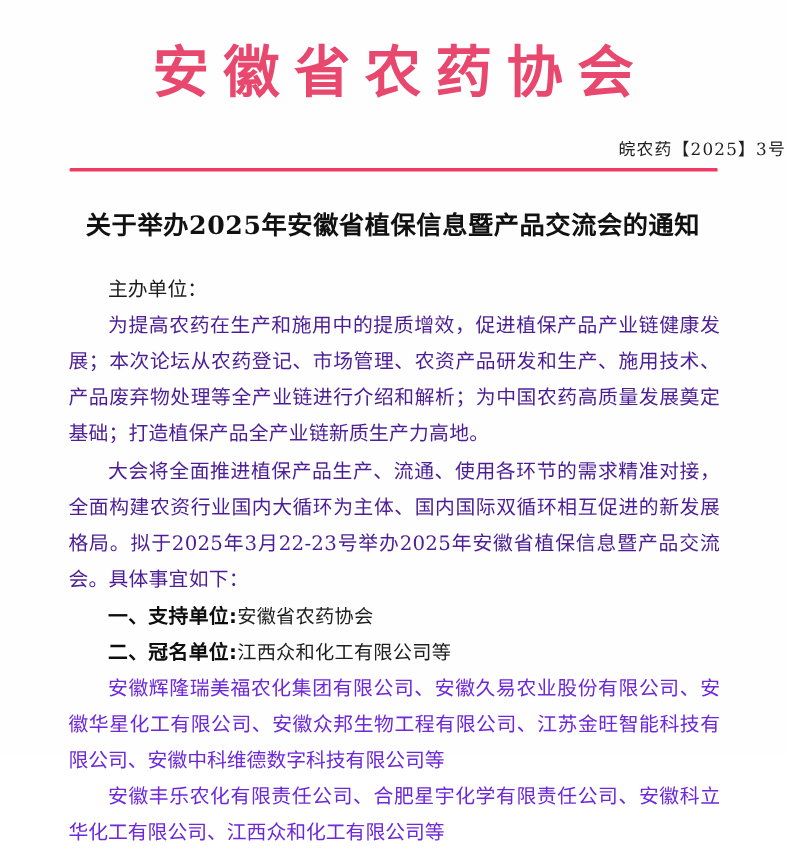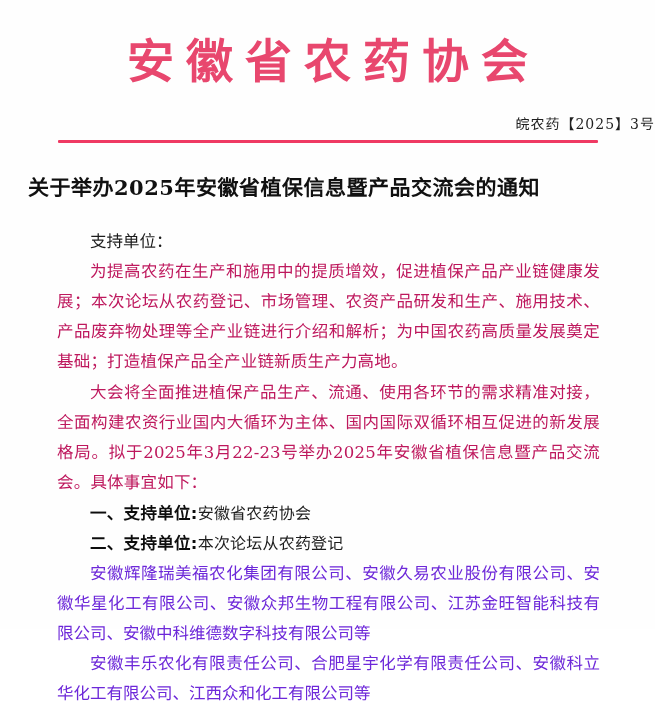--- a/index.html
+++ b/index.html
@@ -54,42 +54,42 @@
     height: 3px;
     background: #ef3a63;
     margin: 7px auto 0 auto;
     border-radius: 1px;
   }
 
   
   .doc-title {
     margin: 28px 0 0 0;
     padding: 0 28px;
-    text-align: left;
+    text-align: center;
     font-family: "DejaVu Serif", "Liberation Serif", serif;
     font-weight: 700;
     font-size: 21px;
     letter-spacing: 0.5px;
     color: #111111;
     white-space: nowrap;
   }
 
   
   .body-block {
     margin-top: 26px;
     padding: 0 55px 0 57px;
   }
   .para {
     margin: 0 0 1px 0;
     font-size: 16.5px;
     line-height: 30px;
     text-align: justify;
     text-justify: inter-ideograph;
     letter-spacing: 0.2px;
-    color: #be185d;
+    color: #4c1d95;
   }
   .para.indent {
     text-indent: 2em;
   }
   .salutation {
     margin: 0;
     font-size: 16.5px;
     line-height: 30px;
     text-indent: 2em;
     color: #1b1b1b;
@@ -131,32 +131,32 @@
   <div class="letterhead">
     <div class="org-title">安徽省农药协会</div>
     <div class="doc-number">皖农药【2025】3号</div>
     <div class="red-rule"></div>
   </div>
 
   <div class="doc-title">关于举办2025年安徽省植保信息暨产品交流会的通知</div>
 
   <div class="body-block">
 
-    <p class="salutation">支持单位：</p>
+    <p class="salutation">主办单位：</p>
 
     <p class="para indent">为提高农药在生产和施用中的提质增效，促进植保产品产业链健康发展；本次论坛从农药登记、市场管理、农资产品研发和生产、施用技术、产品废弃物处理等全产业链进行介绍和解析；为中国农药高质量发展奠定基础；打造植保产品全产业链新质生产力高地。</p>
 
     <p class="para indent">大会将全面推进植保产品生产、流通、使用各环节的需求精准对接，全面构建农资行业国内大循环为主体、国内国际双循环相互促进的新发展格局。拟于2025年3月22-23号举办2025年安徽省植保信息暨产品交流会。具体事宜如下：</p>
 
     <p class="section-head">
       <span>一、支持单位:</span><span class="value">安徽省农药协会</span>
     </p>
 
     <p class="section-head">
-      <span>二、支持单位:</span><span class="value">本次论坛从农药登记</span>
+      <span>二、冠名单位:</span><span class="value">江西众和化工有限公司等</span>
     </p>
 
     <p class="section-body">安徽辉隆瑞美福农化集团有限公司、安徽久易农业股份有限公司、安徽华星化工有限公司、安徽众邦生物工程有限公司、江苏金旺智能科技有限公司、安徽中科维德数字科技有限公司等</p>
 
     <p class="section-body">安徽丰乐农化有限责任公司、合肥星宇化学有限责任公司、安徽科立华化工有限公司、江西众和化工有限公司等</p>
 
   </div>
 </div>
 
 </body></html>

